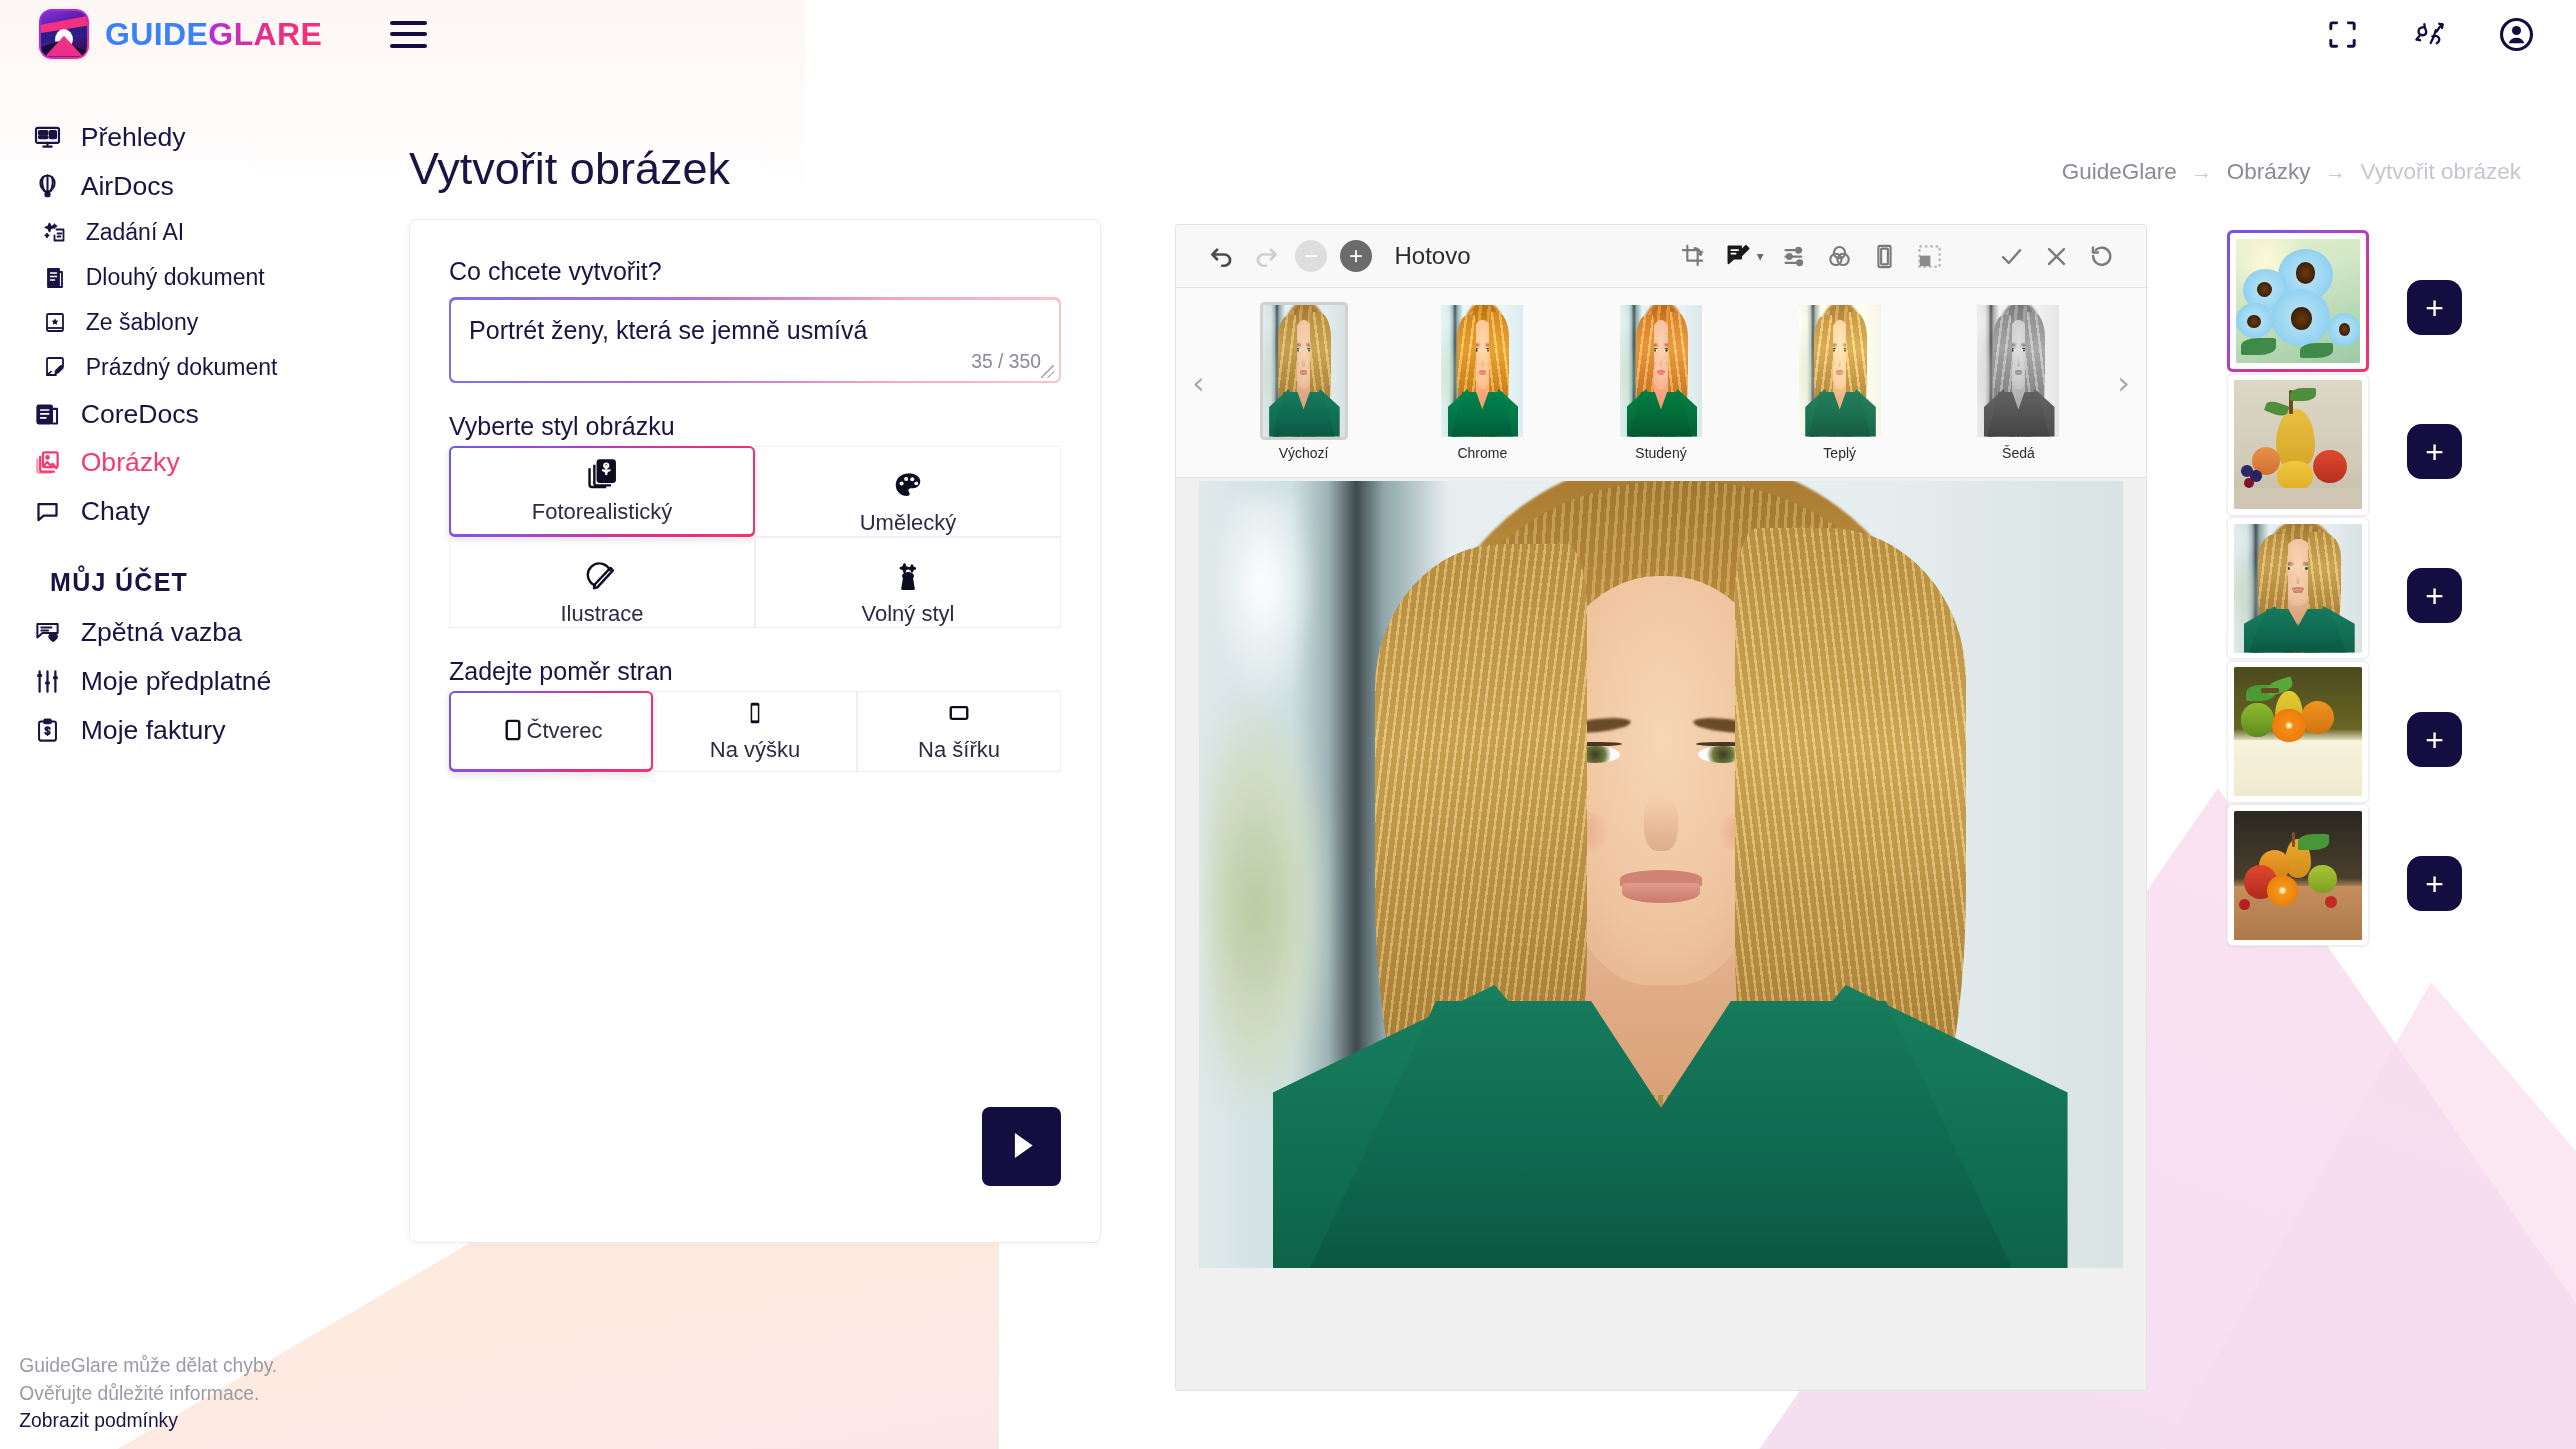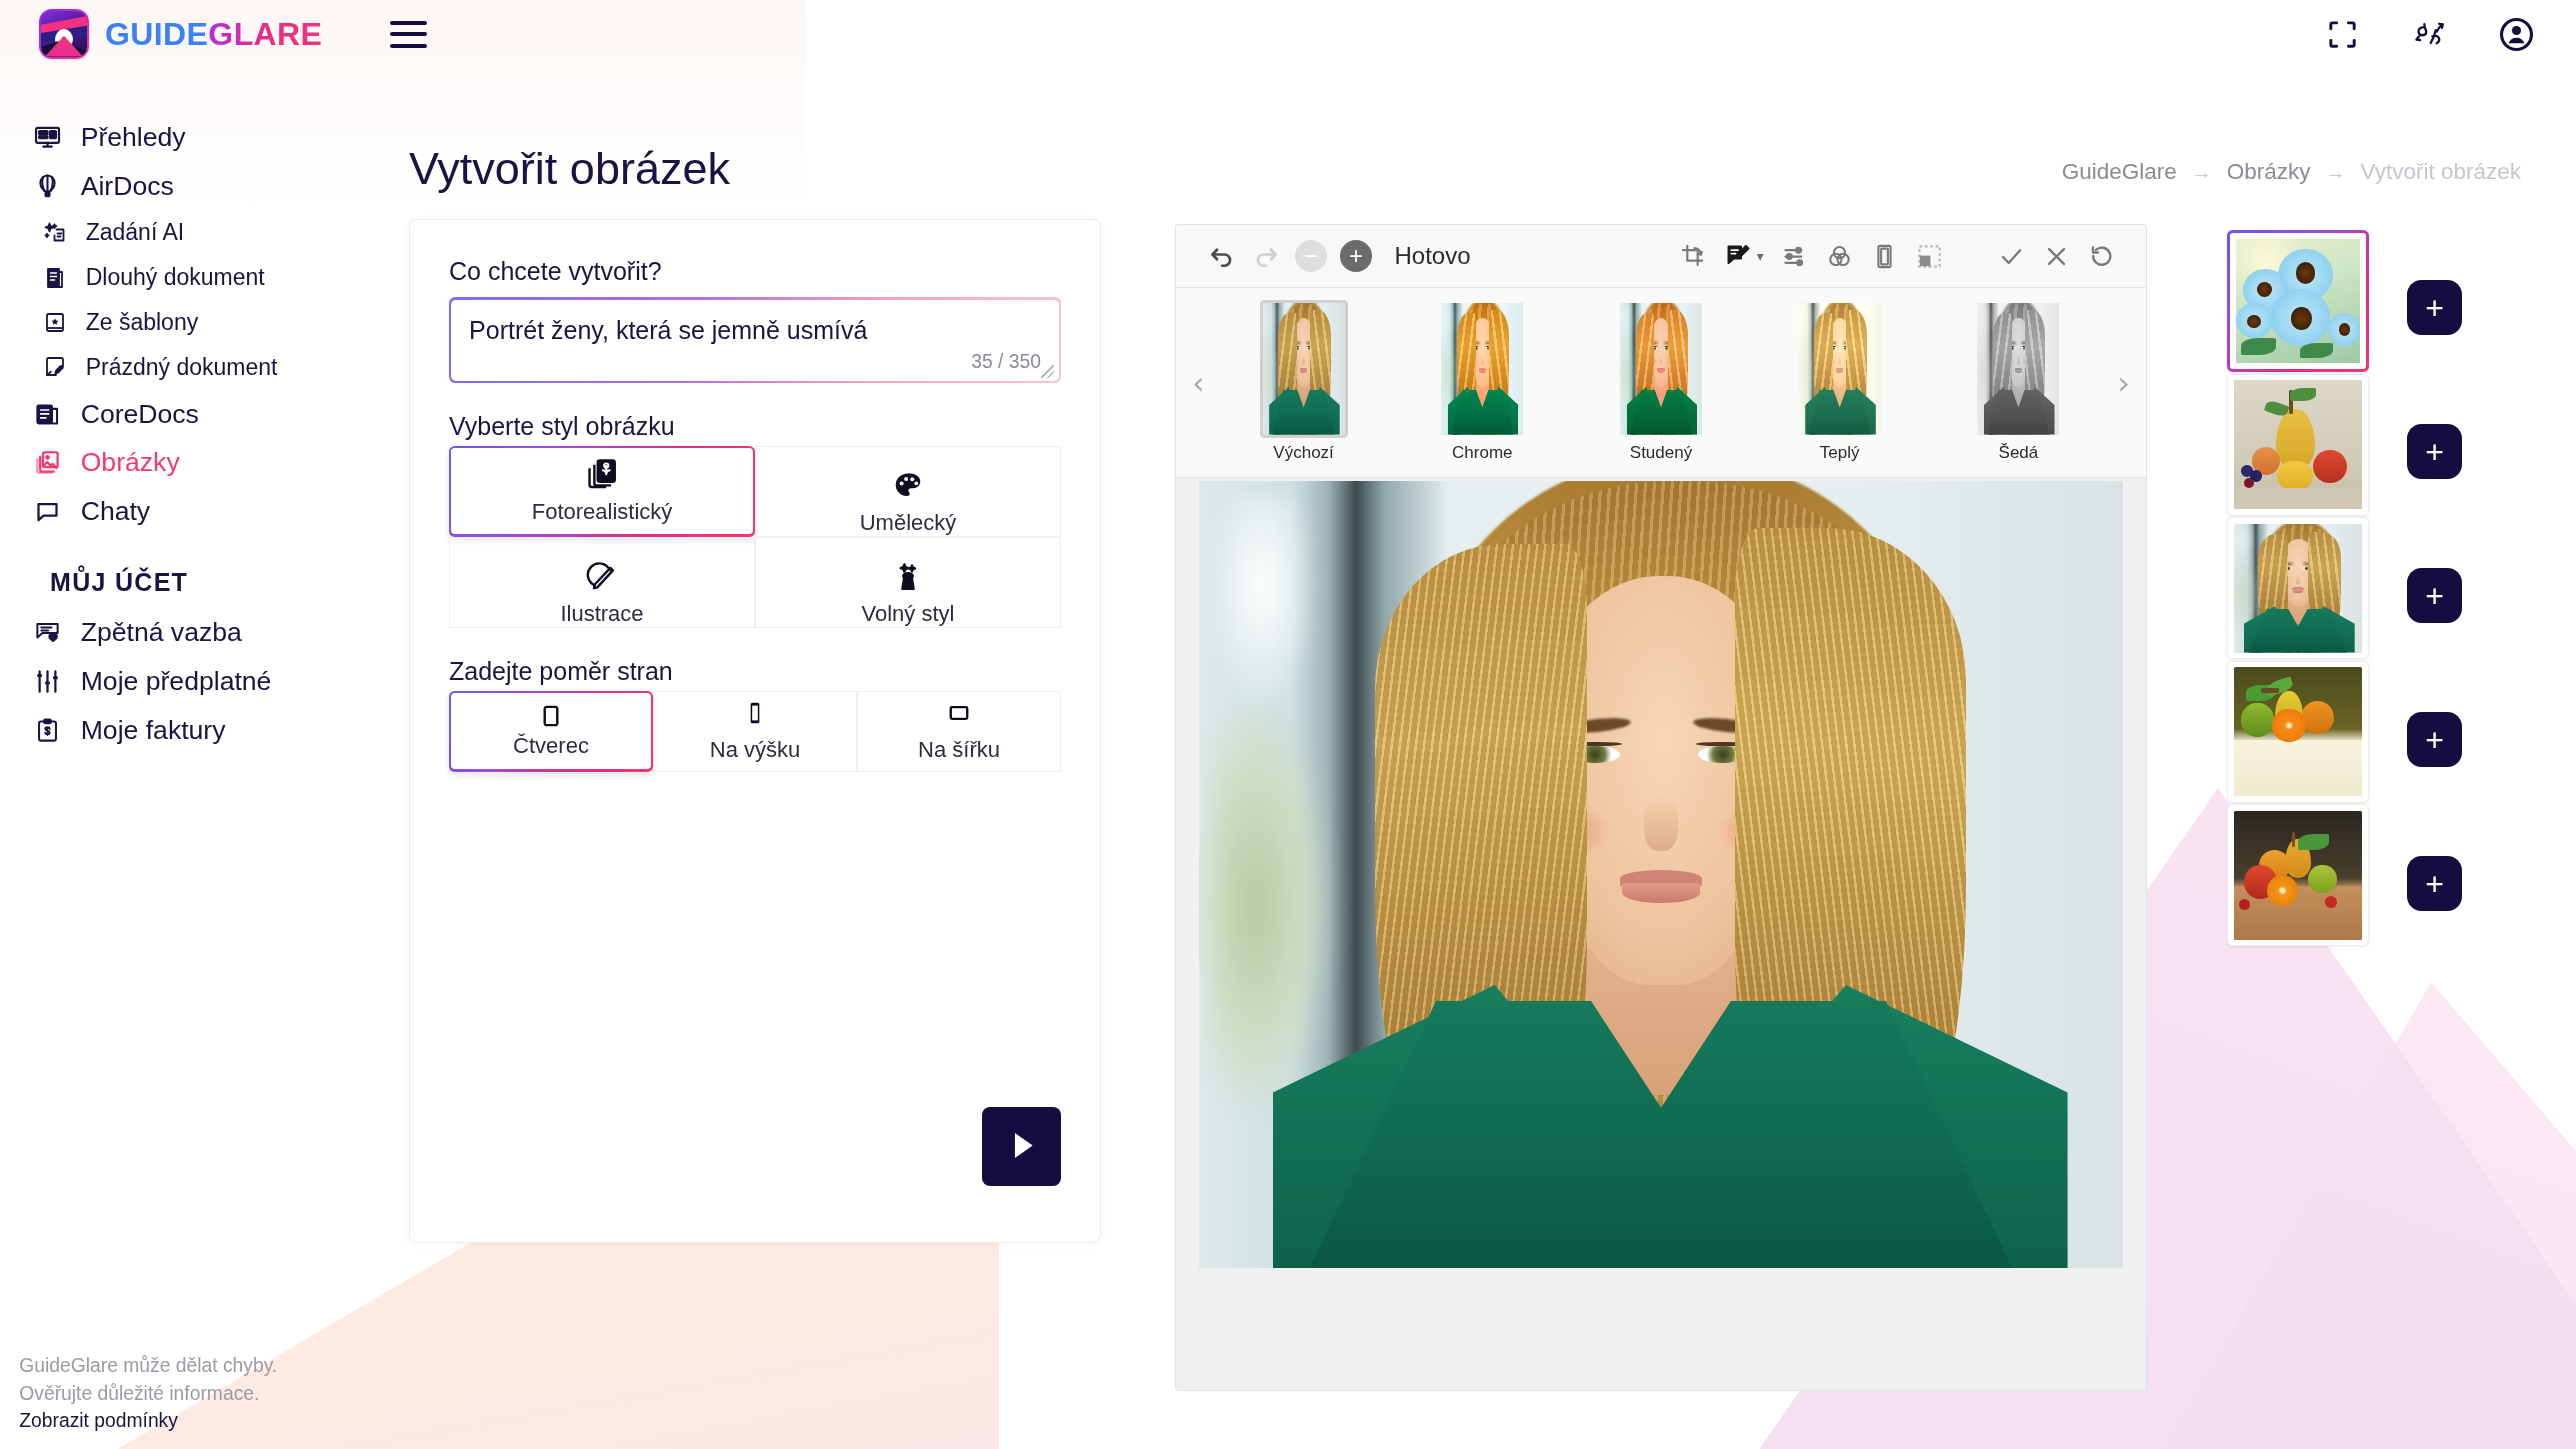--- a/index.html
+++ b/index.html
@@ -176,21 +176,21 @@
     gap:8px; cursor:pointer; border:0.8px solid #f0eef5;
   }
   .ratio .lbl { font-size:22px; color:#2e2a46; }
   .ratio.selected {
     border:0; border-radius:5.6px; padding:2.4px;
     background: linear-gradient(115deg,#6e57e8 0%, #9a4bd6 30%, #e02f86 70%, #f4356d 100%);
     box-shadow:0 2.4px 7.2px rgba(20,13,63,.12);
   }
   .ratio.selected > .ratio-in {
     background:#fff; border-radius:4px; width:100%; height:100%;
-    display:flex; flex-direction:column; align-items:center; justify-content:center; gap:1px;
+    display:flex; flex-direction:row; align-items:center; justify-content:center; gap:1px;
   }
 
   .go-btn {
     position:absolute; right:39px; bottom:56px;
     width:79px; height:79px; border-radius:8px; background:#140d3f;
     display:flex; align-items:center; justify-content:center; cursor:pointer;
   }
 
   
   .editor {
@@ -220,21 +220,21 @@
   }
   .fs-arrow { width:35px; display:flex; align-items:center; justify-content:center;
               font-size:32px; color:#aaa; cursor:pointer; font-family:"DejaVu Sans", sans-serif; }
   .fs-track { flex:1; display:flex; gap:0; justify-content:space-between; padding:0 4.8px; }
   .fs-cell { width:166px; display:flex; flex-direction:column; align-items:center; cursor:pointer; }
   .fs-thumb {
     width:82px; height:132px; border-radius:1.6px; overflow:hidden; position:relative;
     background:#cfd8d8;
   }
   .fs-cell.sel .fs-thumb { outline:3.2px solid #d0d0d0; }
-  .fs-name { font-size:17px; color:#2b2b2b; margin-top:8px;text-align:right; }
+  .fs-name { font-size:14px; color:#2b2b2b; margin-top:8px;text-align:right; }
 
   .ed-canvas { flex:1; background:#f0f0f0; display:flex; align-items:flex-start;
                justify-content:center; padding-top:3.2px; }
   .ed-image { width:924px; height:787px; position:relative; overflow:hidden; background:#cbd6d8; }
 
   
   .port { position:absolute; inset:0; }
   .port-bg {
     position:absolute; inset:0;
     background:

